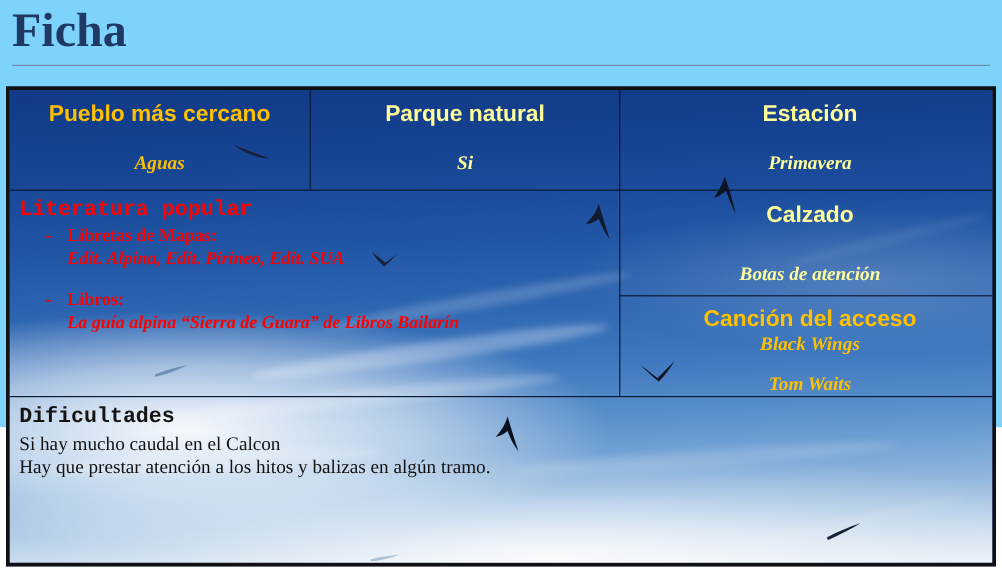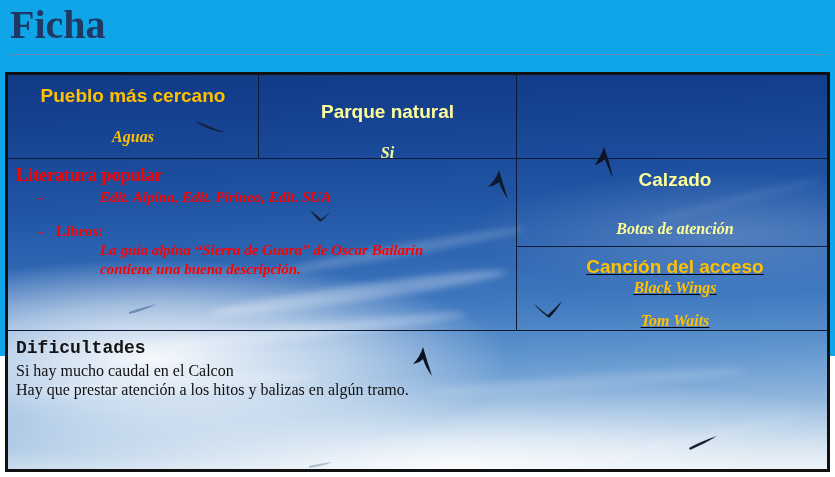--- a/index.html
+++ b/index.html
@@ -9,21 +9,21 @@
     height: 477px;
     overflow: hidden;
     background: #ffffff;
     font-family: "Liberation Sans", sans-serif;
   }
 
   #slide {
     position: relative;
     width: 835px;
     height: 356px;
-    background: #0ea5e9;
+    background: #7dd3fc;
   }
 
   
   .title-block {
     position: absolute;
     left: 10px;
     top: 2px;
     width: 815px;
     height: 56px;
   }
@@ -116,21 +116,21 @@
     font-size: 16px;
     line-height: 19px;
     text-align: center;
     white-space: nowrap;
   }
   .gold   { color: #FFC000; }
   .pale   { color: #FFFF99; }
 
   
   .lit-title {
-    font-family: Liberation Serif, serif;
+    font-family: Liberation Mono, monospace;
     font-weight: 700;
     font-size: 18px;
     line-height: 21px;
     color: #FF0000;
     white-space: nowrap;
   }
   .lit-list { list-style: none; margin: 2px 0 0 0; padding: 0; }
   .lit-item { position: relative; margin: 0 0 0 0; padding-left: 22px; }
   .lit-item .dash {
     position: absolute; left: 4px; top: 0;
@@ -148,21 +148,20 @@
     white-space: nowrap;
   }
   .lit-sub {
     font-family: "Liberation Serif", serif;
     font-weight: 700;
     font-style: italic;
     font-size: 15px;
     line-height: 19px;
     color: #FF0000;
     white-space: nowrap;
-    margin-left: 44px;
   }
   .lit-gap { height: 15px; }
 
   
   .dif-title {
     font-family: Liberation Mono, monospace;
     font-weight: 700;
     font-size: 18px;
     line-height: 22px;
     color: #141414;
@@ -254,49 +253,53 @@
       <svg width="26" height="8" viewBox="0 0 26 8">
           <path d="M1 5 C8 3 17 2 25 1 C18 4 9 6 1 7 Z" fill="#8fa7bf" opacity="0.65"></path>
         </svg>
     </div>
 
     <div class="cell" style="left:0;top:0;width:250px;height:83px;">
       <div class="hdr gold" style="margin-top:9px;">Pueblo más cercano</div>
       <div class="val gold" style="margin-top:20px;">Aguas</div>
     </div>
 
-    <div class="cell" style="left:251px;top:16px;width:257px;height:83px;">
+    <div class="cell" style="left:251px;top:0;width:257px;height:83px;">
       <div class="hdr pale" style="margin-top:9px;">Parque natural</div>
       <div class="val pale" style="margin-top:20px;">Si</div>
     </div>
 
+    <div class="cell" style="left:509px;top:0;width:316px;height:83px;">
+      <div class="hdr pale" style="margin-top:9px;">Estación</div>
+      <div class="val pale" style="margin-top:20px;">Primavera</div>
+    </div>
 
     <div class="cell" style="left:0;top:84px;width:508px;height:171px;">
       <div class="lit-title" style="margin:6px 0 0 8px;">Literatura popular</div>
       <ul class="lit-list" style="margin-left:26px;">
         <li class="lit-item">
           <span class="dash">-</span>
+          <div class="lit-lead">Libretas de Mapas:</div>
           <div class="lit-sub">Edit. Alpina, Edit. Pirineo, Edit. SUA</div>
         </li>
         <li class="lit-gap"></li>
         <li class="lit-item">
           <span class="dash">-</span>
           <div class="lit-lead">Libros:</div>
-          <div class="lit-sub">La guía alpina “Sierra de Guara” de Oscar Bailarín</div>
-          <div class="lit-sub">contiene una buena descripción.</div>
+          <div class="lit-sub">La guía alpina “Sierra de Guara” de Libros Bailarín</div>
         </li>
       </ul>
     </div>
 
     <div class="cell" style="left:509px;top:84px;width:316px;height:87px;">
       <div class="hdr pale" style="margin-top:9px;">Calzado</div>
       <div class="val pale" style="margin-top:28px;">Botas de atención</div>
     </div>
 
-    <div class="cell" style="left:509px;top:172px;width:316px;height:83px;text-decoration:underline;">
+    <div class="cell" style="left:509px;top:172px;width:316px;height:83px;">
       <div class="hdr gold" style="margin-top:8px;">Canción del acceso</div>
       <div class="val gold">Black  Wings</div>
       <div class="val gold" style="margin-top:14px;">Tom  Waits</div>
     </div>
 
     <div class="cell" style="left:0;top:256px;width:825px;height:138px;">
       <div class="dif-title" style="margin:6px 0 2px 8px;">Dificultades</div>
       <div class="dif-line" style="margin-left:8px;">Si hay mucho caudal en el Calcon</div>
       <div class="dif-line" style="margin-left:8px;">Hay que prestar atención a los hitos y balizas en algún tramo.</div>
     </div>

